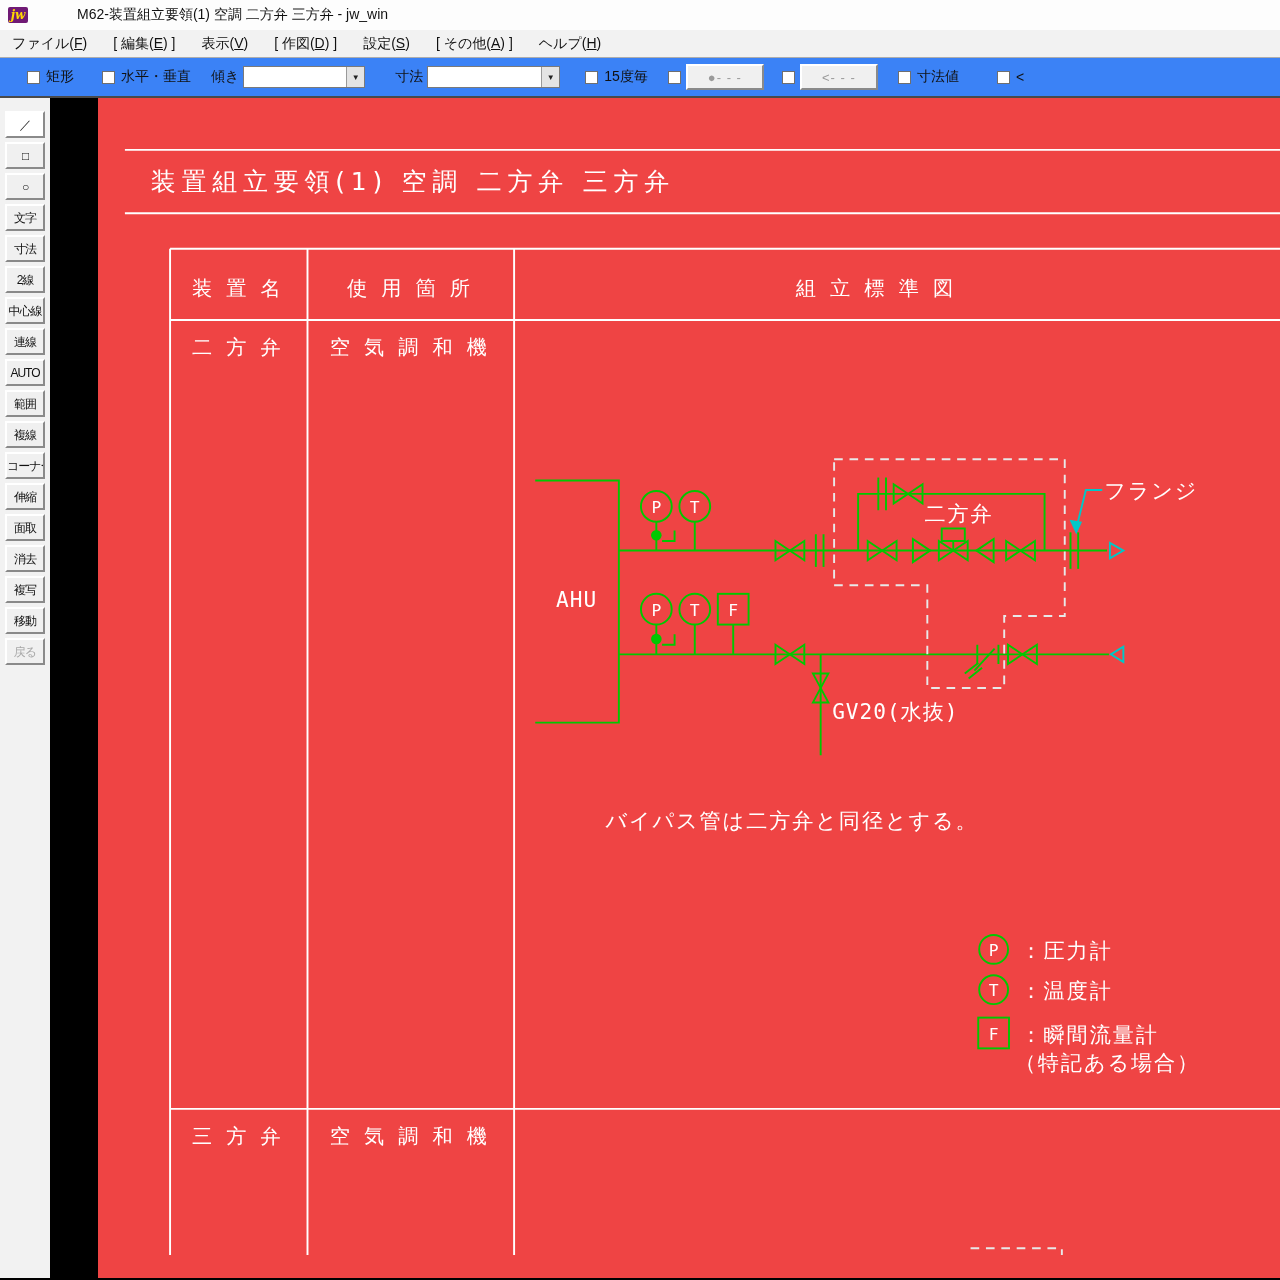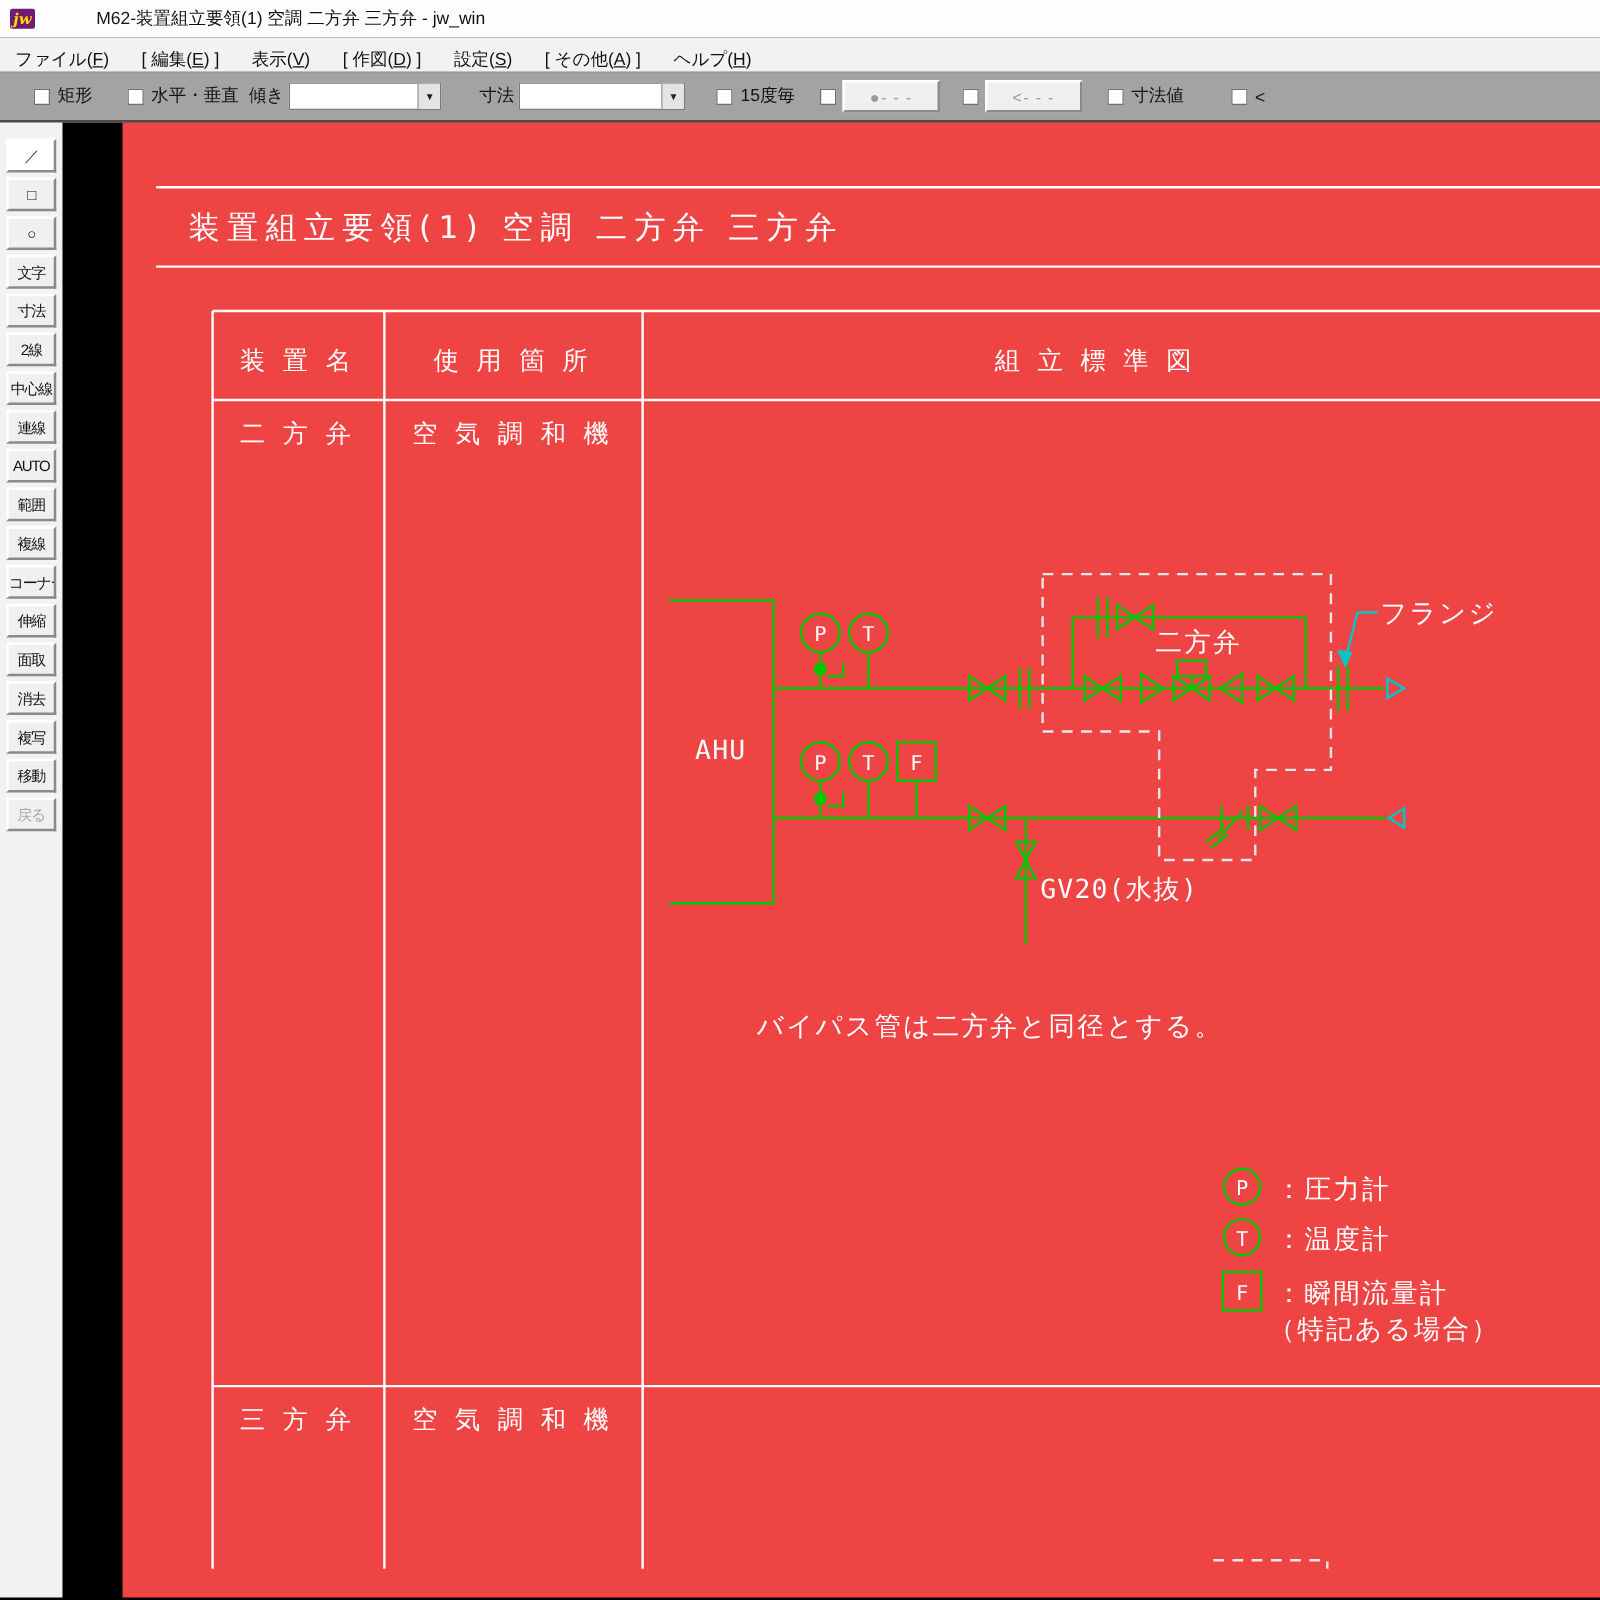--- a/index.html
+++ b/index.html
@@ -4,25 +4,25 @@
 <style>
   :root{ --pipe:#00c800; --accent:#00c8c8; --text:#ffffff; --dash:#e8e8e8; }
   *{box-sizing:border-box;}
   html,body{margin:0;padding:0;width:1280px;height:1280px;overflow:hidden;
     font-family:"Liberation Sans","DejaVu Sans",sans-serif;background:#000;}
   .titlebar{height:30px;background:#fdfdfd;display:flex;align-items:center;padding:0 8px;gap:9px;}
   .jwicon{width:20px;height:16px;background:#701a75;color:#ffd800;font-style:italic;font-weight:bold;
     display:flex;align-items:center;justify-content:center;font-size:12px;border-radius:2px;
     font-family:"DejaVu Serif",serif;}
   .title-text{font-size:14px;color:#111;margin-left:40px;}
-  .menubar{height:28px;background:#f2f2f2;display:flex;align-items:flex-end;padding:0 12px;gap:26px;
+  .menubar{height:28px;background:#f2f2f2;display:flex;align-items:center;padding:0 12px;gap:26px;
     font-size:14px;color:#111;border-bottom:1px solid #adadad;}
   .menu-item{white-space:nowrap;cursor:default;}
   .ukey{text-decoration:underline;}
-  .toolbar{height:40px;background:#a3a3a3;display:flex;align-items:center;font-size:14px;color:#111;
+  .toolbar{height:40px;background:#3b82f6;display:flex;align-items:center;font-size:14px;color:#111;
     border-bottom:2px solid #4a4a4a;}
   .cb{width:13px;height:13px;background:#fff;border:1px solid #6f6f6f;display:inline-block;flex:none;}
   .cbl{margin-left:6px;white-space:nowrap;}
   .combo{height:22px;background:#fff;border:1px solid #7a7a7a;display:flex;align-items:stretch;}
   .combo .field{flex:1;}
   .combo .drop{width:18px;background:#e4e4e4;border-left:1px solid #9a9a9a;display:flex;
     align-items:center;justify-content:center;font-size:8px;color:#222;}
   .tb-btn{height:26px;width:78px;background:#f0f0f0;border-top:2px solid #fff;border-left:2px solid #fff;
     border-right:2px solid #8a8a8a;border-bottom:2px solid #8a8a8a;color:#9a9a9a;font-size:13px;
     display:flex;align-items:center;justify-content:center;letter-spacing:1px;white-space:nowrap;}
@@ -67,21 +67,21 @@
   <span class="menu-item"><span>設定(</span><span class="ukey">S</span><span>)</span></span>
   <span class="menu-item"><span>[ その他(</span><span class="ukey">A</span><span>) ]</span></span>
   <span class="menu-item"><span>ヘルプ(</span><span class="ukey">H</span><span>)</span></span>
 </div>
 
 <div class="toolbar">
   <span class="cb" style="margin-left:27px"></span>
   <span class="cbl">矩形</span>
   <span class="cb" style="margin-left:28px"></span>
   <span class="cbl">水平・垂直</span>
-  <span class="cbl" style="margin-left:8px">傾き</span>
+  <span class="cbl" style="margin-left:20px">傾き</span>
   <span class="combo" style="width:122px;margin-left:4px">
     <span class="field"></span>
     <span class="drop">▼</span>
   </span>
   <span class="cbl" style="margin-left:30px">寸法</span>
   <span class="combo" style="width:133px;margin-left:4px">
     <span class="field"></span>
     <span class="drop">▼</span>
   </span>
   <span class="cb" style="margin-left:25px"></span>

